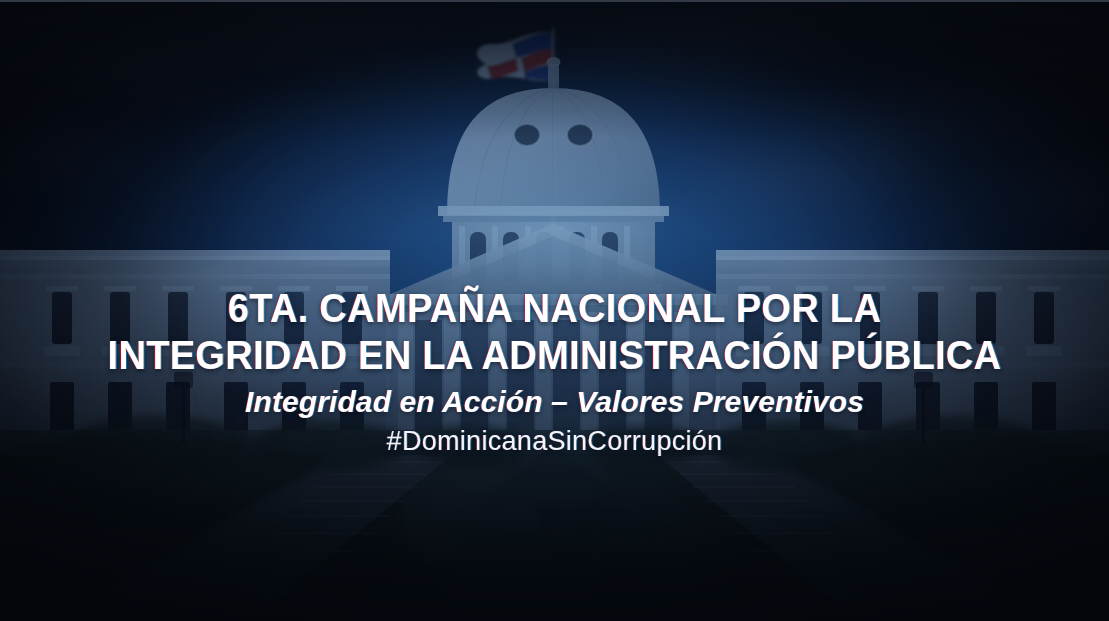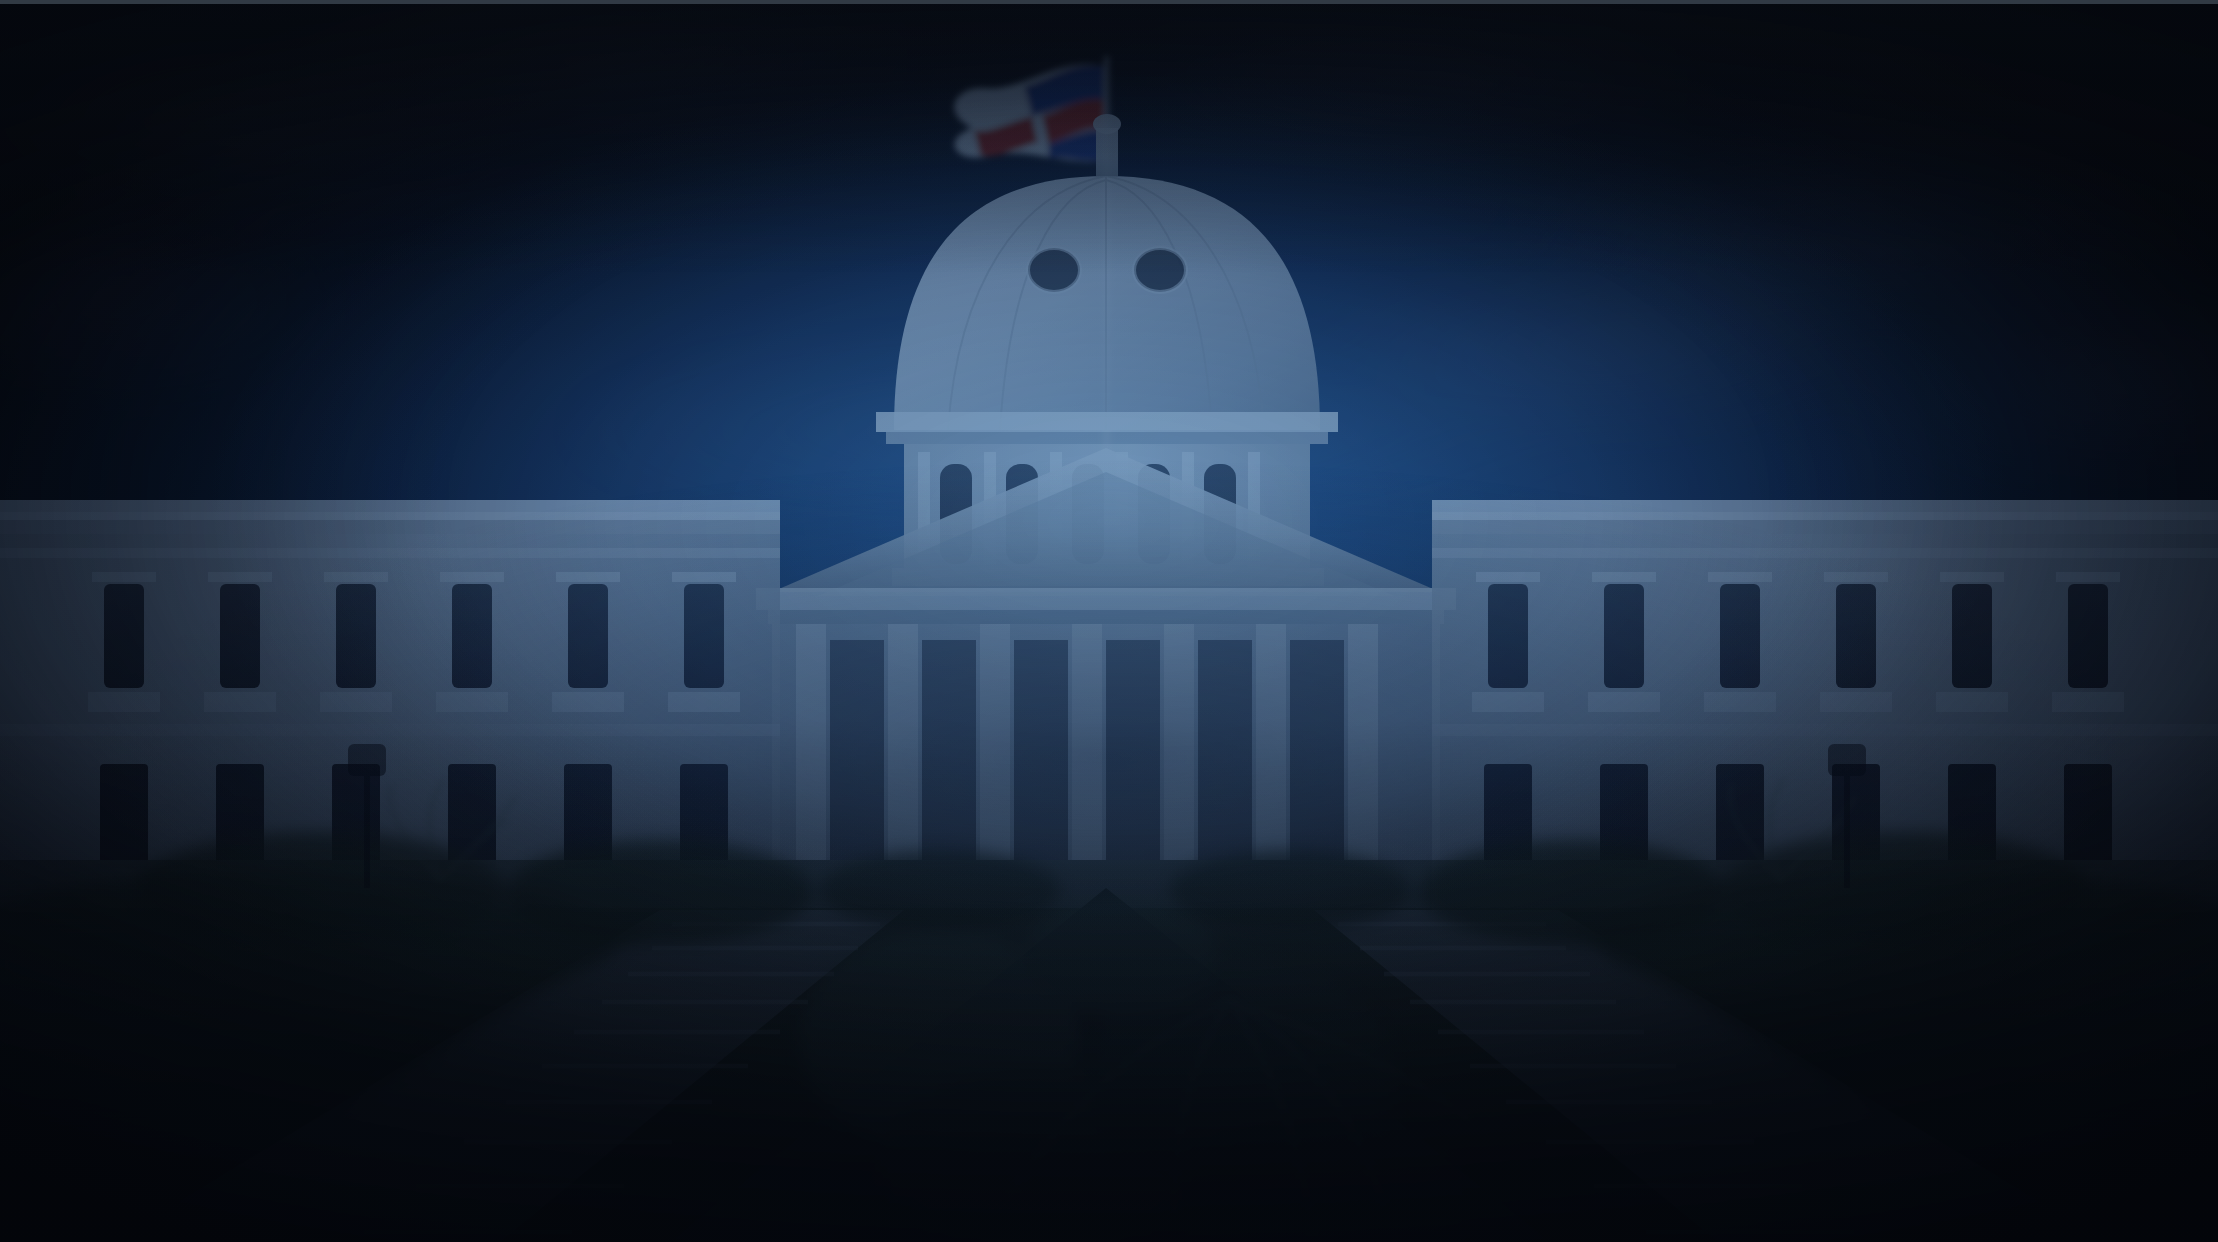--- a/index.html
+++ b/index.html
@@ -471,14 +471,20 @@
       </g>
     </g>
   </svg>
 
   <div class="layer" id="grade"></div>
   <div class="layer" id="grade2"></div>
   <div class="layer" id="textscrim"></div>
   <div class="layer" id="vignette"></div>
   <div id="topedge"></div>
 
+  <div id="textblock">
+    <div class="ttl" id="line1">6TA. CAMPAÑA NACIONAL POR LA</div>
+    <div class="ttl" id="line2">INTEGRIDAD EN LA ADMINISTRACIÓN PÚBLICA</div>
+    <div id="subtitle">Integridad en Acción – Valores Preventivos</div>
+    <div id="hashtag">#DominicanaSinCorrupción</div>
+  </div>
 
 </div>
 
 </body></html>

